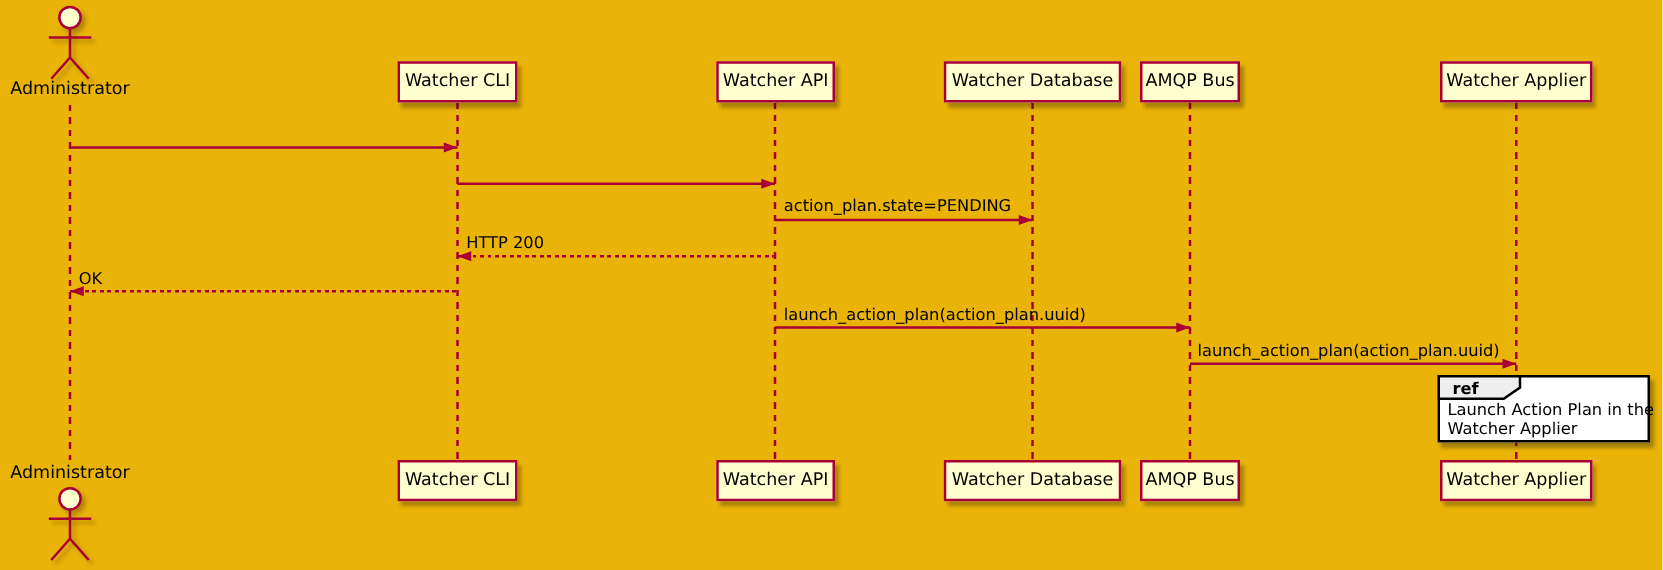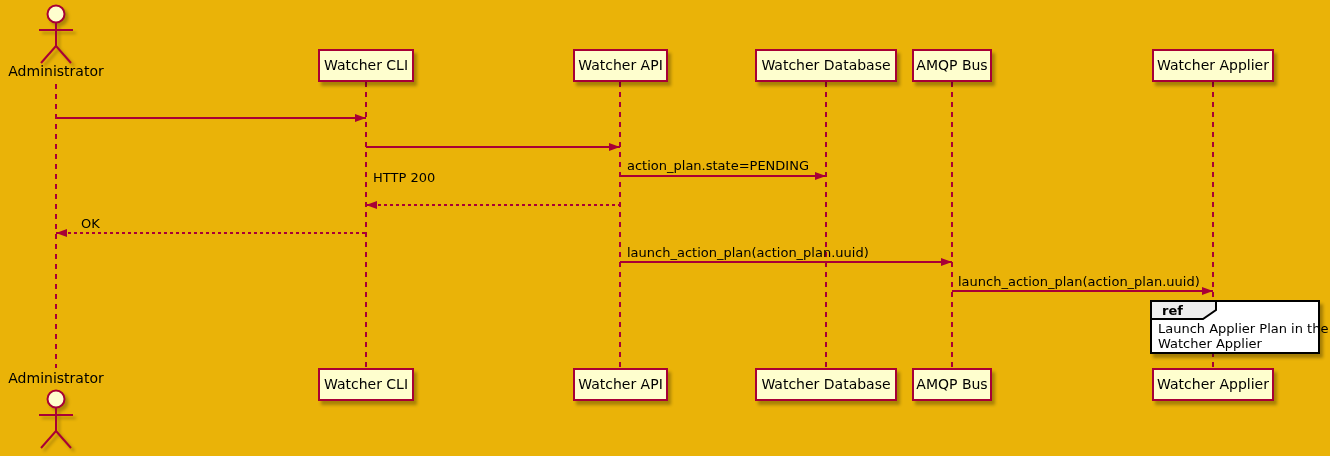--- a/index.html
+++ b/index.html
@@ -104,46 +104,46 @@
 
   <div class="mline" style="left:366px; top:146px; width:254px;">
     <span class="ah right"></span>
   </div>
 
   <div class="mlabel" style="left:627px; top:158px;">action_plan.state=PENDING</div>
   <div class="mline" style="left:620px; top:175px; width:206px;">
     <span class="ah right"></span>
   </div>
 
-  <div class="mlabel" style="left:373px; top:170px;text-align:right;">HTTP 200</div>
+  <div class="mlabel" style="left:373px; top:187px;text-align:right;">HTTP 200</div>
   <div class="mline dashed" style="left:366px; top:204px; width:254px;">
     <span class="ah left"></span>
   </div>
 
-  <div class="mlabel" style="left:81px; top:216px;">OK</div>
+  <div class="mlabel" style="left:63px; top:216px;">OK</div>
   <div class="mline dashed" style="left:56px; top:232px; width:310px;">
     <span class="ah left"></span>
   </div>
 
   <div class="mlabel" style="left:627px; top:245px;">launch_action_plan(action_plan.uuid)</div>
   <div class="mline" style="left:620px; top:261px; width:332px;">
     <span class="ah right"></span>
   </div>
 
   <div class="mlabel" style="left:958px; top:274px;">launch_action_plan(action_plan.uuid)</div>
   <div class="mline" style="left:952px; top:290px; width:261px;">
     <span class="ah right"></span>
   </div>
 
   <div class="refbox" style="left:1150px; top:300px; width:166px; height:50px;text-align:right;">
     <svg class="tag-svg" width="70" height="21" viewBox="0 0 70 21">
       <polygon points="1,1 66,1 66,10 53,19 1,19" fill="#EEEEEE" stroke="#000000" stroke-width="2"></polygon>
       <text x="12" y="15" font-size="13" font-weight="bold" font-family="DejaVu Sans, sans-serif" fill="#000000">ref</text>
     </svg>
-    <div class="ref-line" style="top:19px;">Launch Applier Plan in the</div>
+    <div class="ref-line" style="top:19px;">Launch Action Plan in the</div>
     <div class="ref-line" style="top:34px;">Watcher Applier</div>
   </div>
 
   <div class="pbox" style="left:318px; top:368px; width:92px;">Watcher CLI</div>
   <div class="pbox" style="left:573px; top:368px; width:91px;">Watcher API</div>
   <div class="pbox" style="left:755px; top:368px; width:138px;">Watcher Database</div>
   <div class="pbox" style="left:912px; top:368px; width:76px;">AMQP Bus</div>
   <div class="pbox" style="left:1152px; top:368px; width:118px;">Watcher Applier</div>
 
   <div class="actor-label" style="left:0px; top:370px;">Administrator</div>

